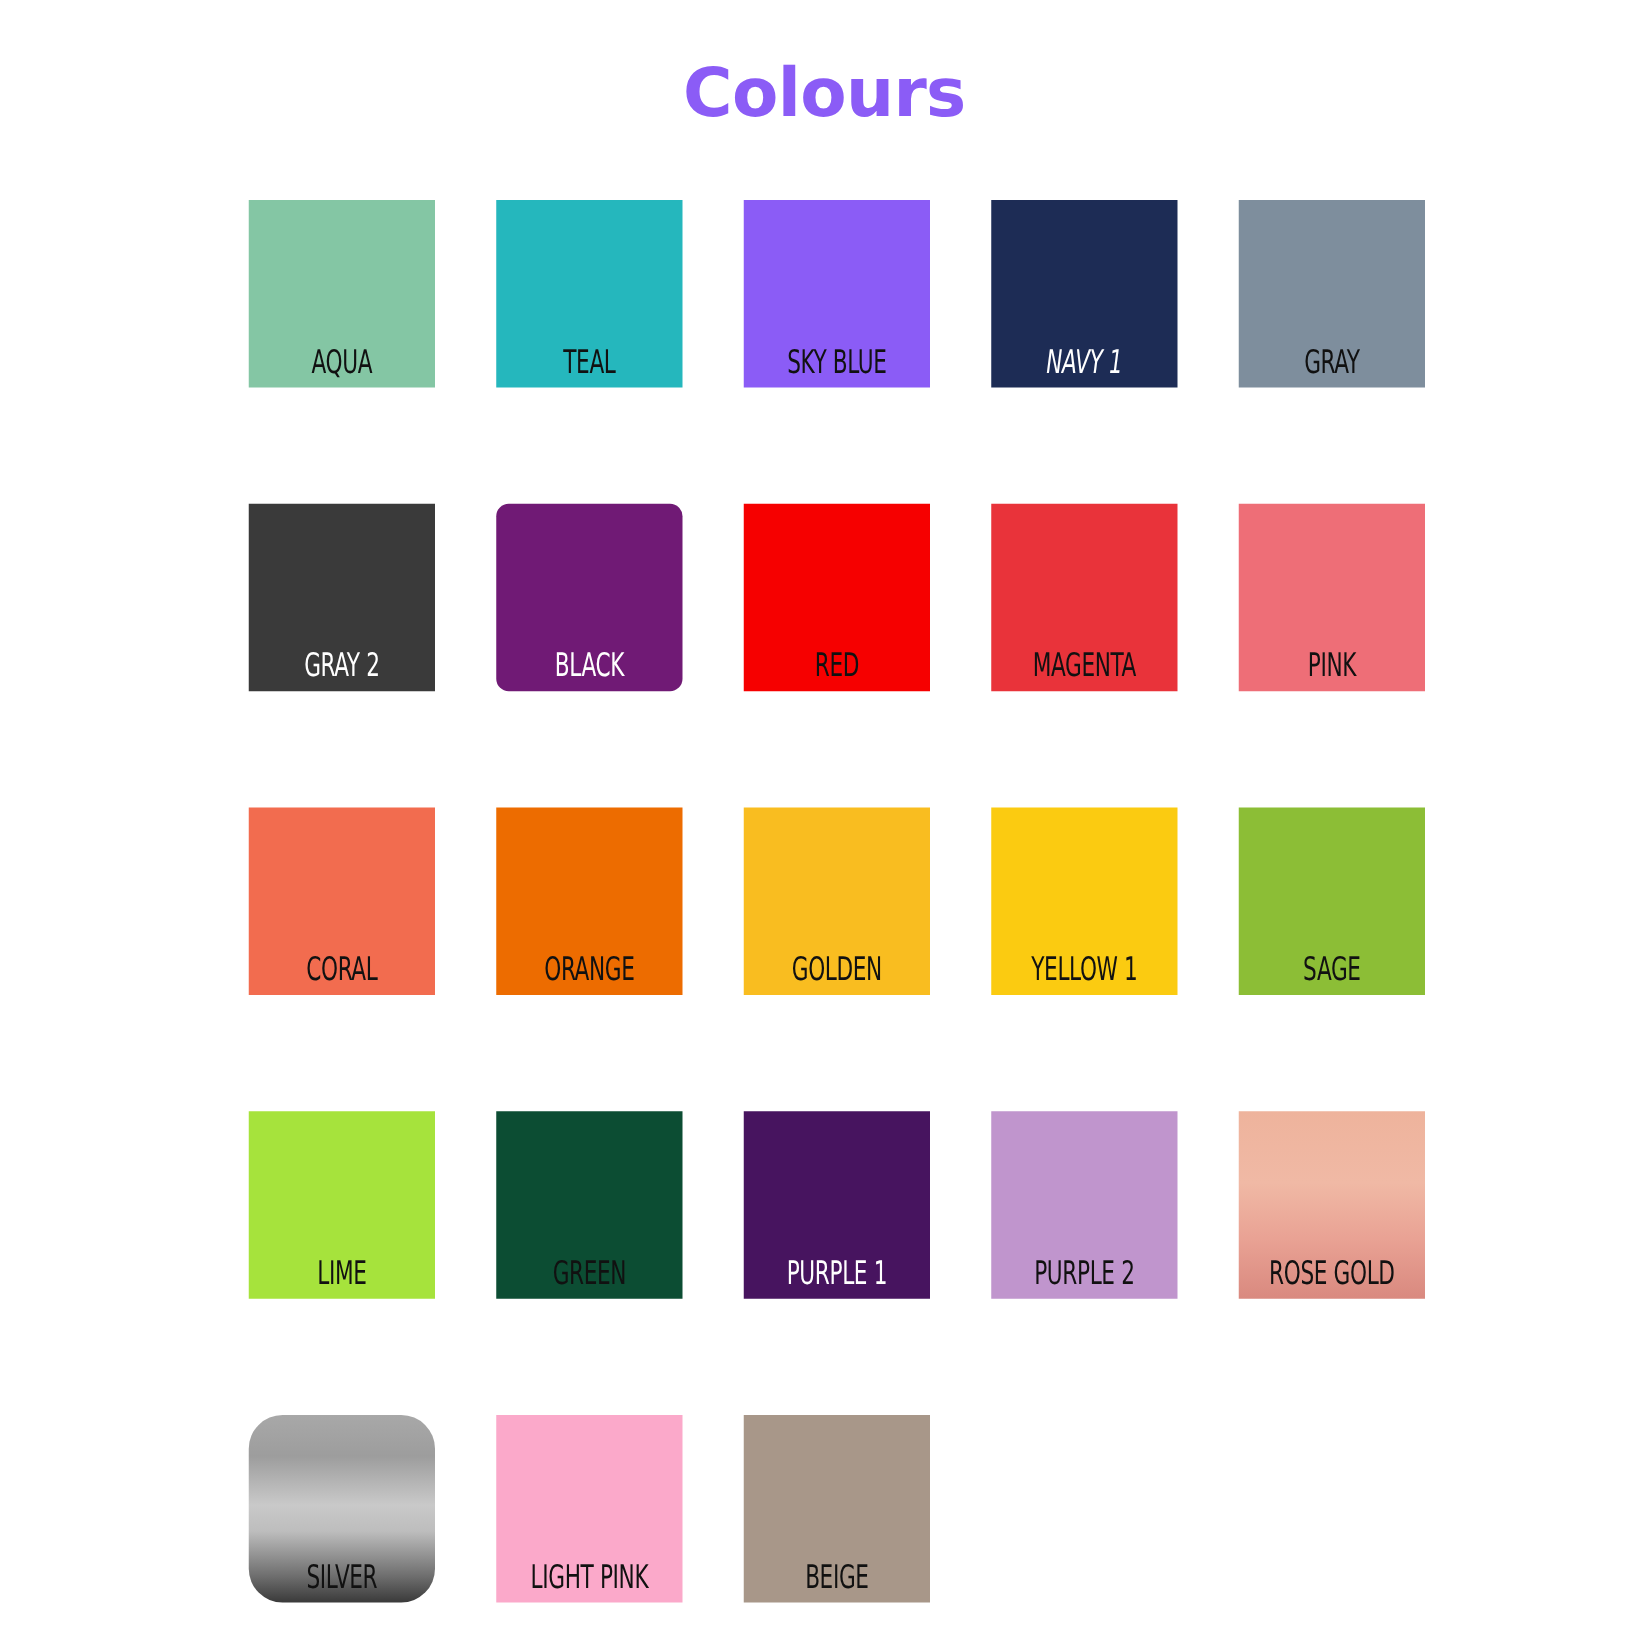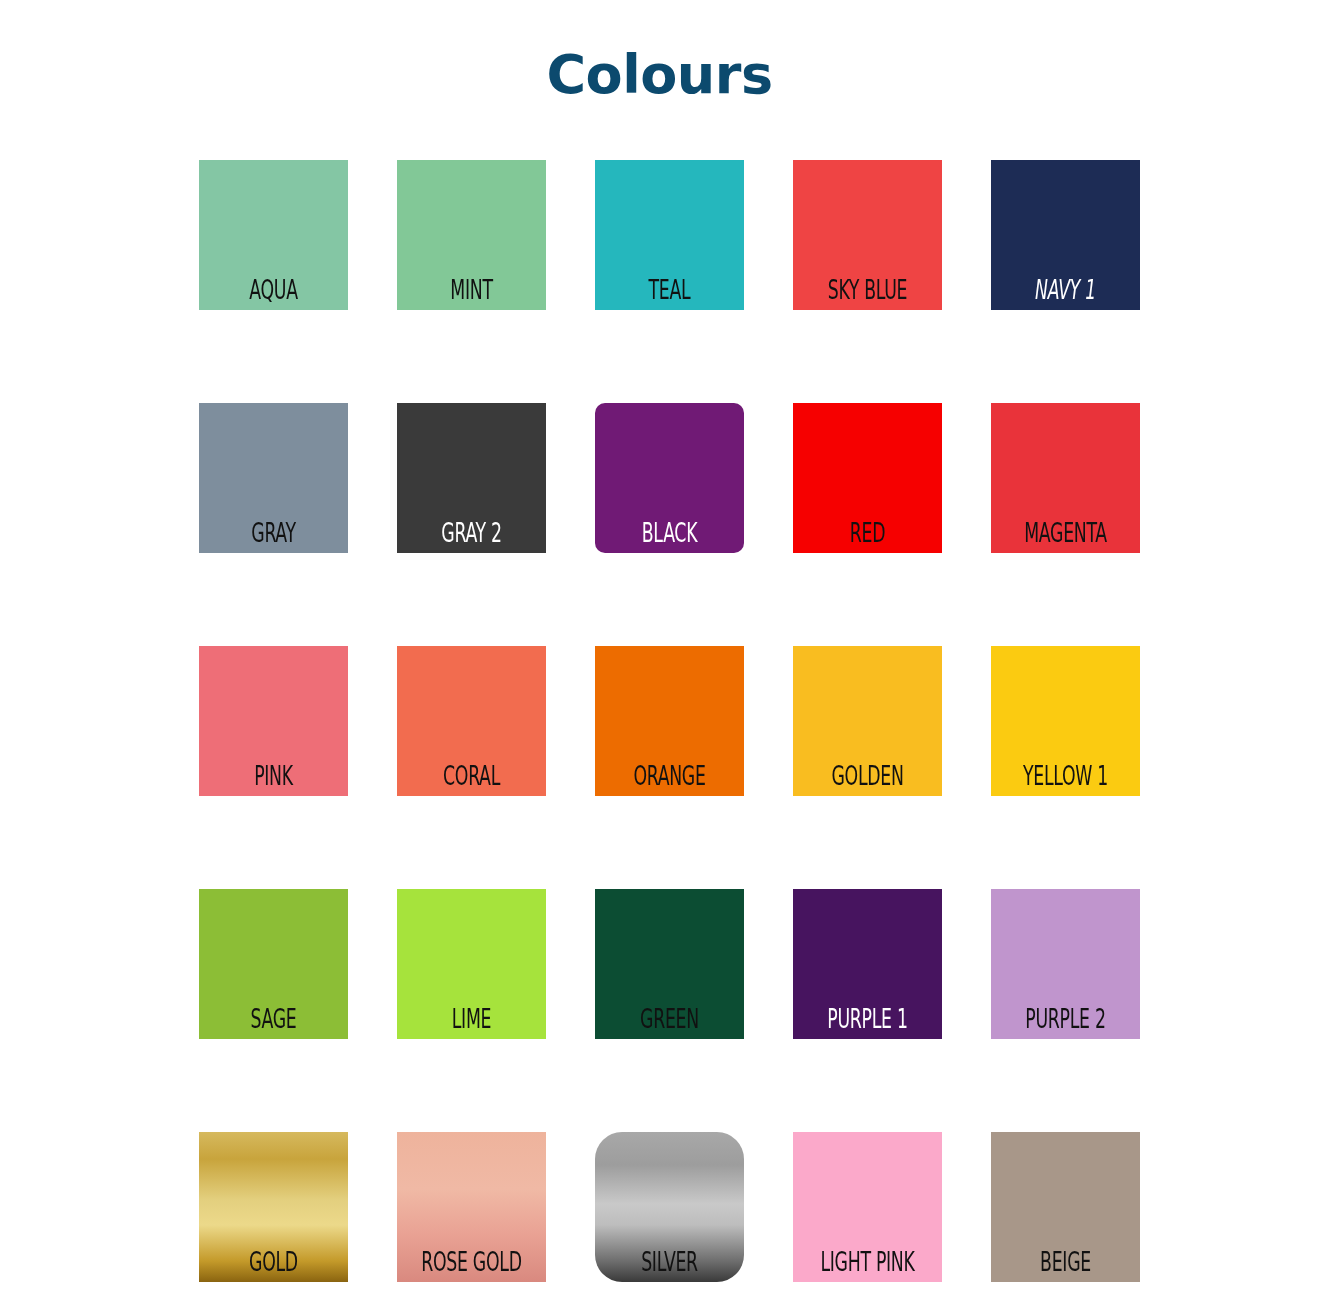--- a/index.html
+++ b/index.html
@@ -24,21 +24,21 @@
   .page-title {
     position: absolute;
     top: 45px;
     left: 0;
     width: 1319px;
     text-align: center;
     font-family: "DejaVu Sans", sans-serif;
     font-size: 54px;
     font-weight: bold;
     letter-spacing: -0.5px;
-    color: #0c4a6e;
+    color: #8b5cf6;
     line-height: 1.1;
   }
 
   .swatch-grid {
     position: absolute;
     top: 160px;
     left: 199px;
     width: 941px;
     display: grid;
     grid-template-columns: repeat(5, 149px);
@@ -75,27 +75,24 @@
 <body>
 
 <div class="page">
 
   <div class="page-title">Colours</div>
 
   <div class="swatch-grid">
       <div class="swatch" style="background-color: rgb(132, 198, 164);">
         <div class="swatch-label dark-text">AQUA</div>
       </div>
-      <div class="swatch" style="background-color: rgb(130, 200, 151);">
-        <div class="swatch-label dark-text">MINT</div>
-      </div>
       <div class="swatch" style="background-color: rgb(37, 183, 189);">
         <div class="swatch-label dark-text">TEAL</div>
       </div>
-      <div class="swatch" style="background-color: #ef4444;">
+      <div class="swatch" style="background-color: #8b5cf6;">
         <div class="swatch-label dark-text">SKY BLUE</div>
       </div>
       <div class="swatch" style="background-color: rgb(29, 44, 85); font-style: italic;">
         <div class="swatch-label light-text">NAVY 1</div>
       </div>
       <div class="swatch" style="background-color: rgb(126, 142, 157);">
         <div class="swatch-label dark-text">GRAY</div>
       </div>
       <div class="swatch" style="background-color: rgb(58, 58, 58);">
         <div class="swatch-label light-text">GRAY 2</div>
@@ -132,23 +129,20 @@
       </div>
       <div class="swatch" style="background-color: rgb(12, 77, 51);">
         <div class="swatch-label dark-text">GREEN</div>
       </div>
       <div class="swatch" style="background-color: rgb(71, 20, 95);">
         <div class="swatch-label light-text">PURPLE 1</div>
       </div>
       <div class="swatch" style="background-color: rgb(192, 149, 205);">
         <div class="swatch-label dark-text">PURPLE 2</div>
       </div>
-      <div class="swatch" style="background-image: linear-gradient(rgb(214, 185, 94) 0%, rgb(200, 164, 60) 18%, rgb(227, 207, 126) 45%, rgb(236, 217, 138) 62%, rgb(196, 154, 42) 86%, rgb(138, 100, 16) 100%);">
-        <div class="swatch-label dark-text">GOLD</div>
-      </div>
       <div class="swatch" style="background-image: linear-gradient(rgb(238, 179, 156) 0%, rgb(240, 185, 165) 38%, rgb(233, 162, 148) 68%, rgb(217, 137, 127) 100%);">
         <div class="swatch-label dark-text">ROSE GOLD</div>
       </div>
       <div class="swatch" style="background-image: linear-gradient(rgb(168, 168, 168) 0%, rgb(157, 157, 157) 22%, rgb(201, 201, 201) 48%, rgb(189, 189, 189) 62%, rgb(110, 110, 110) 86%, rgb(58, 58, 58) 100%); border-radius: 27px;">
         <div class="swatch-label dark-text">SILVER</div>
       </div>
       <div class="swatch" style="background-color: rgb(251, 169, 202);">
         <div class="swatch-label dark-text">LIGHT PINK</div>
       </div>
       <div class="swatch" style="background-color: rgb(168, 151, 137);">

